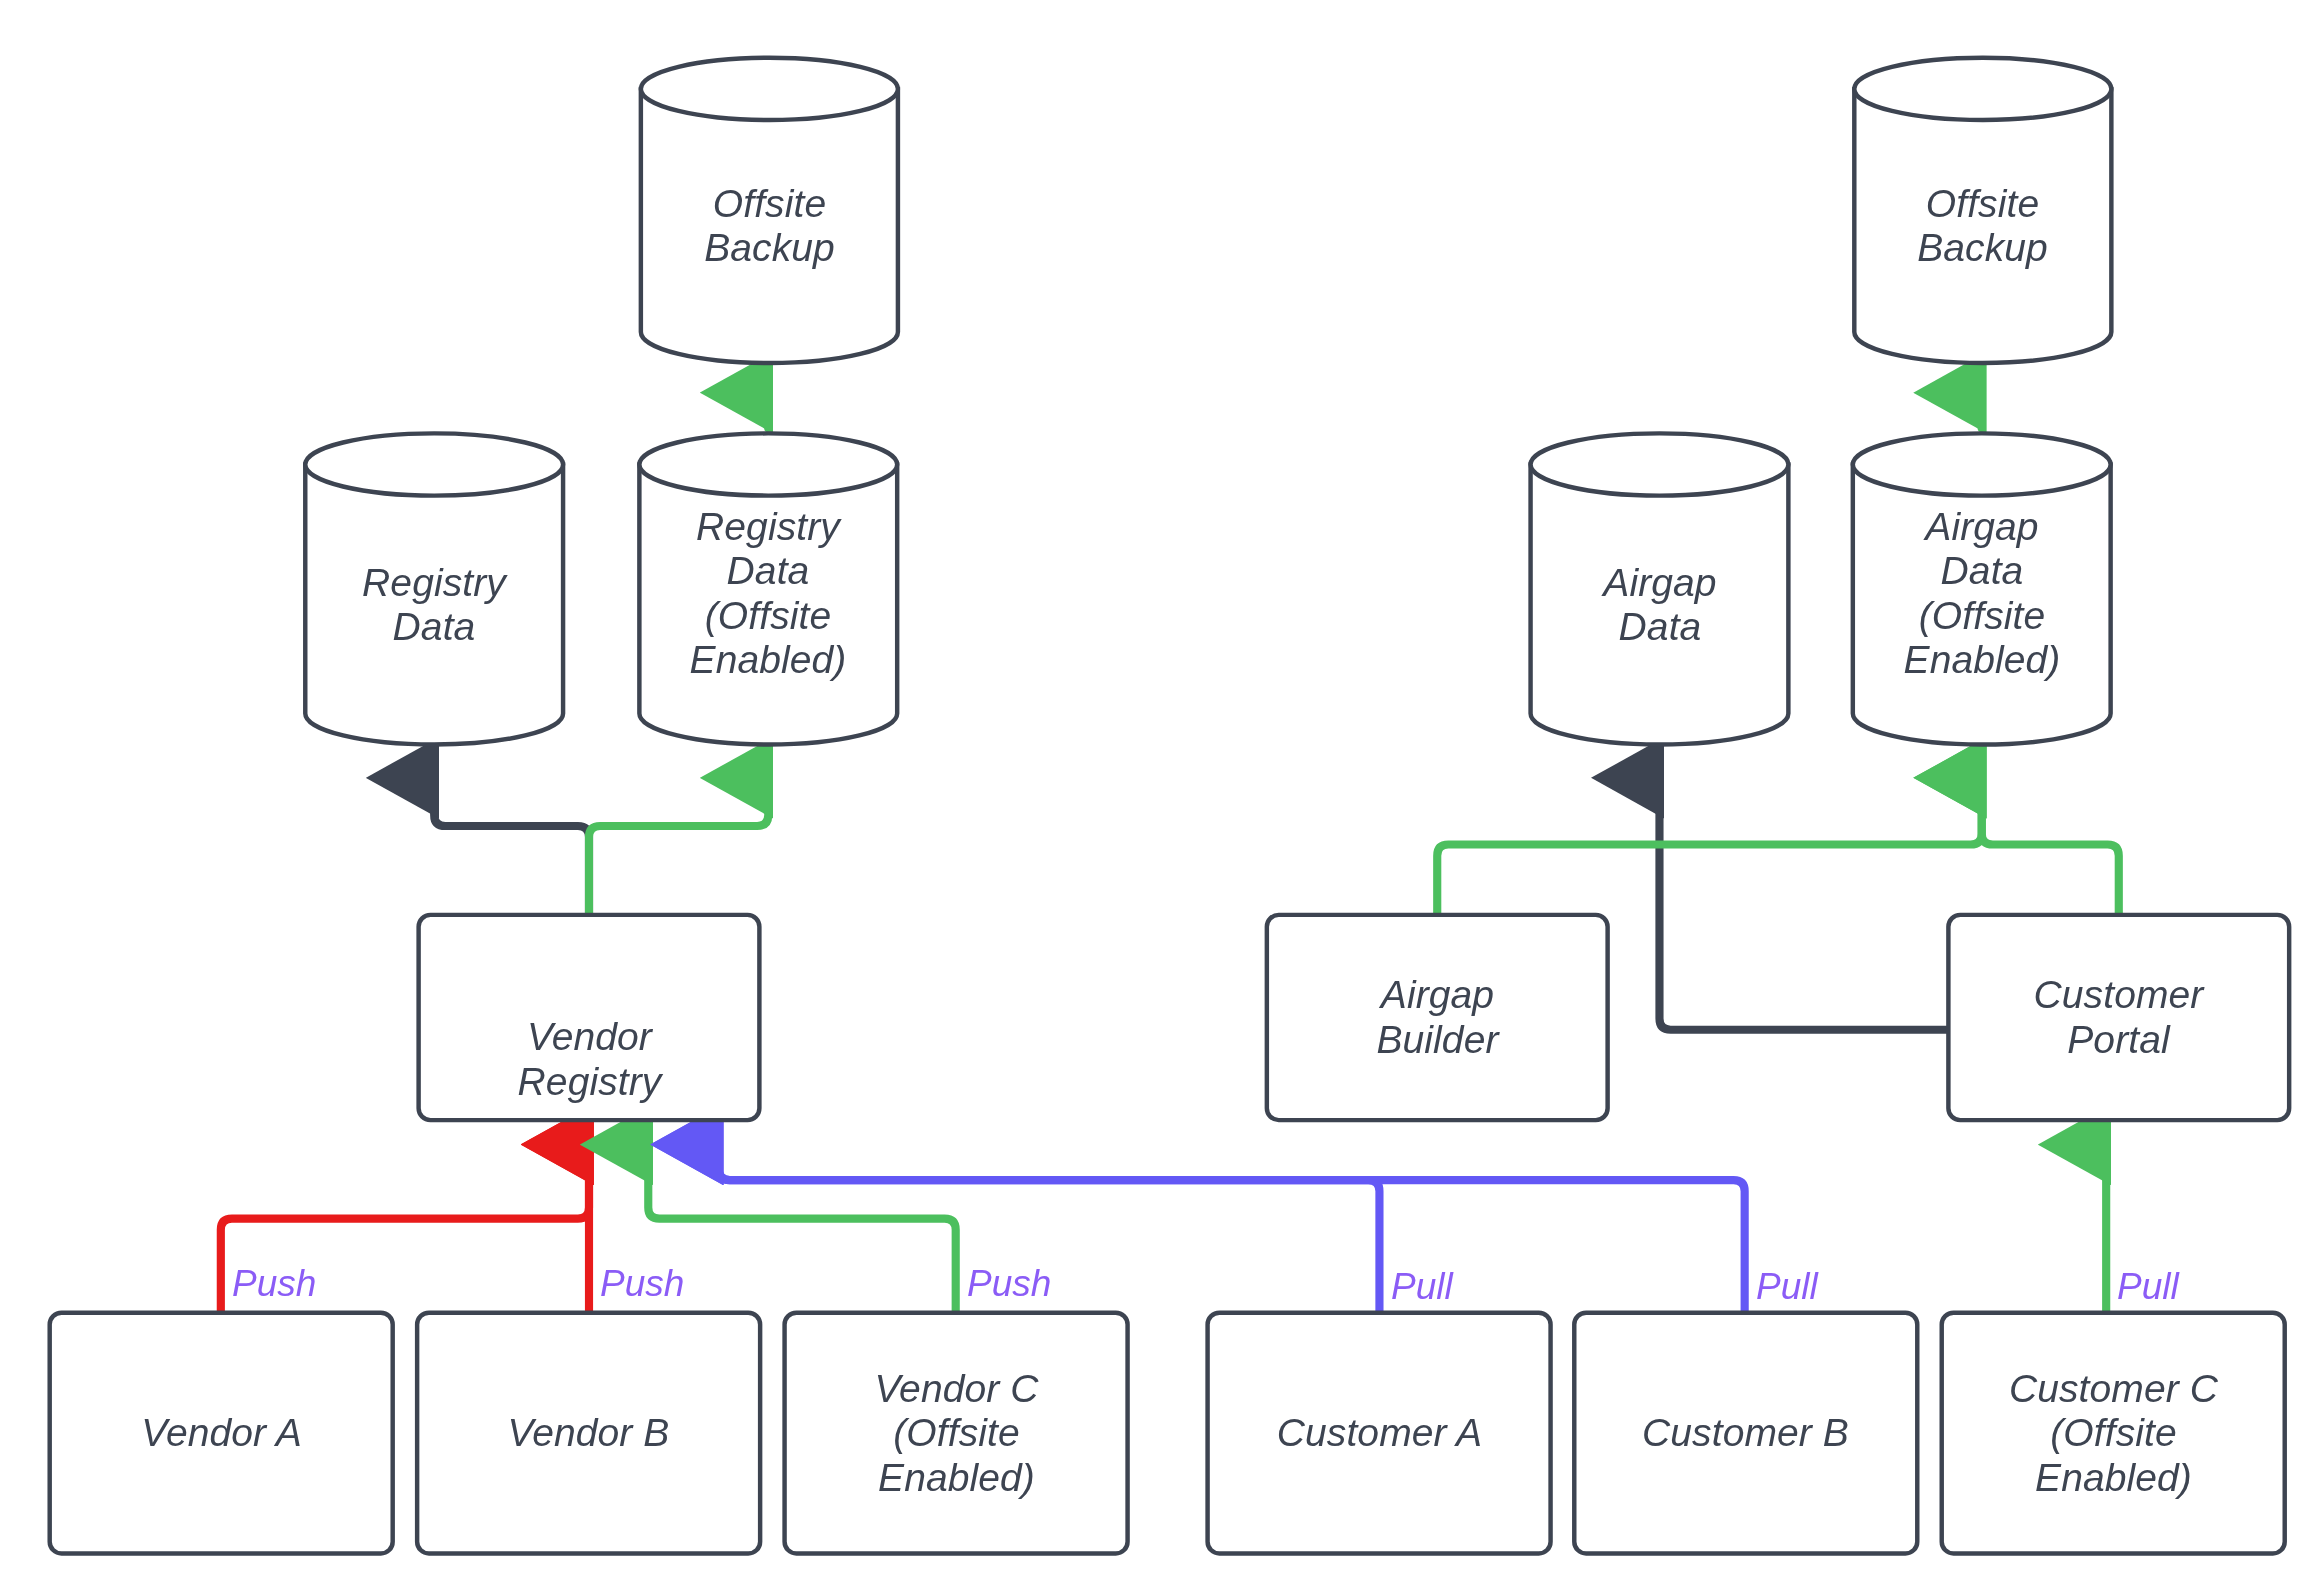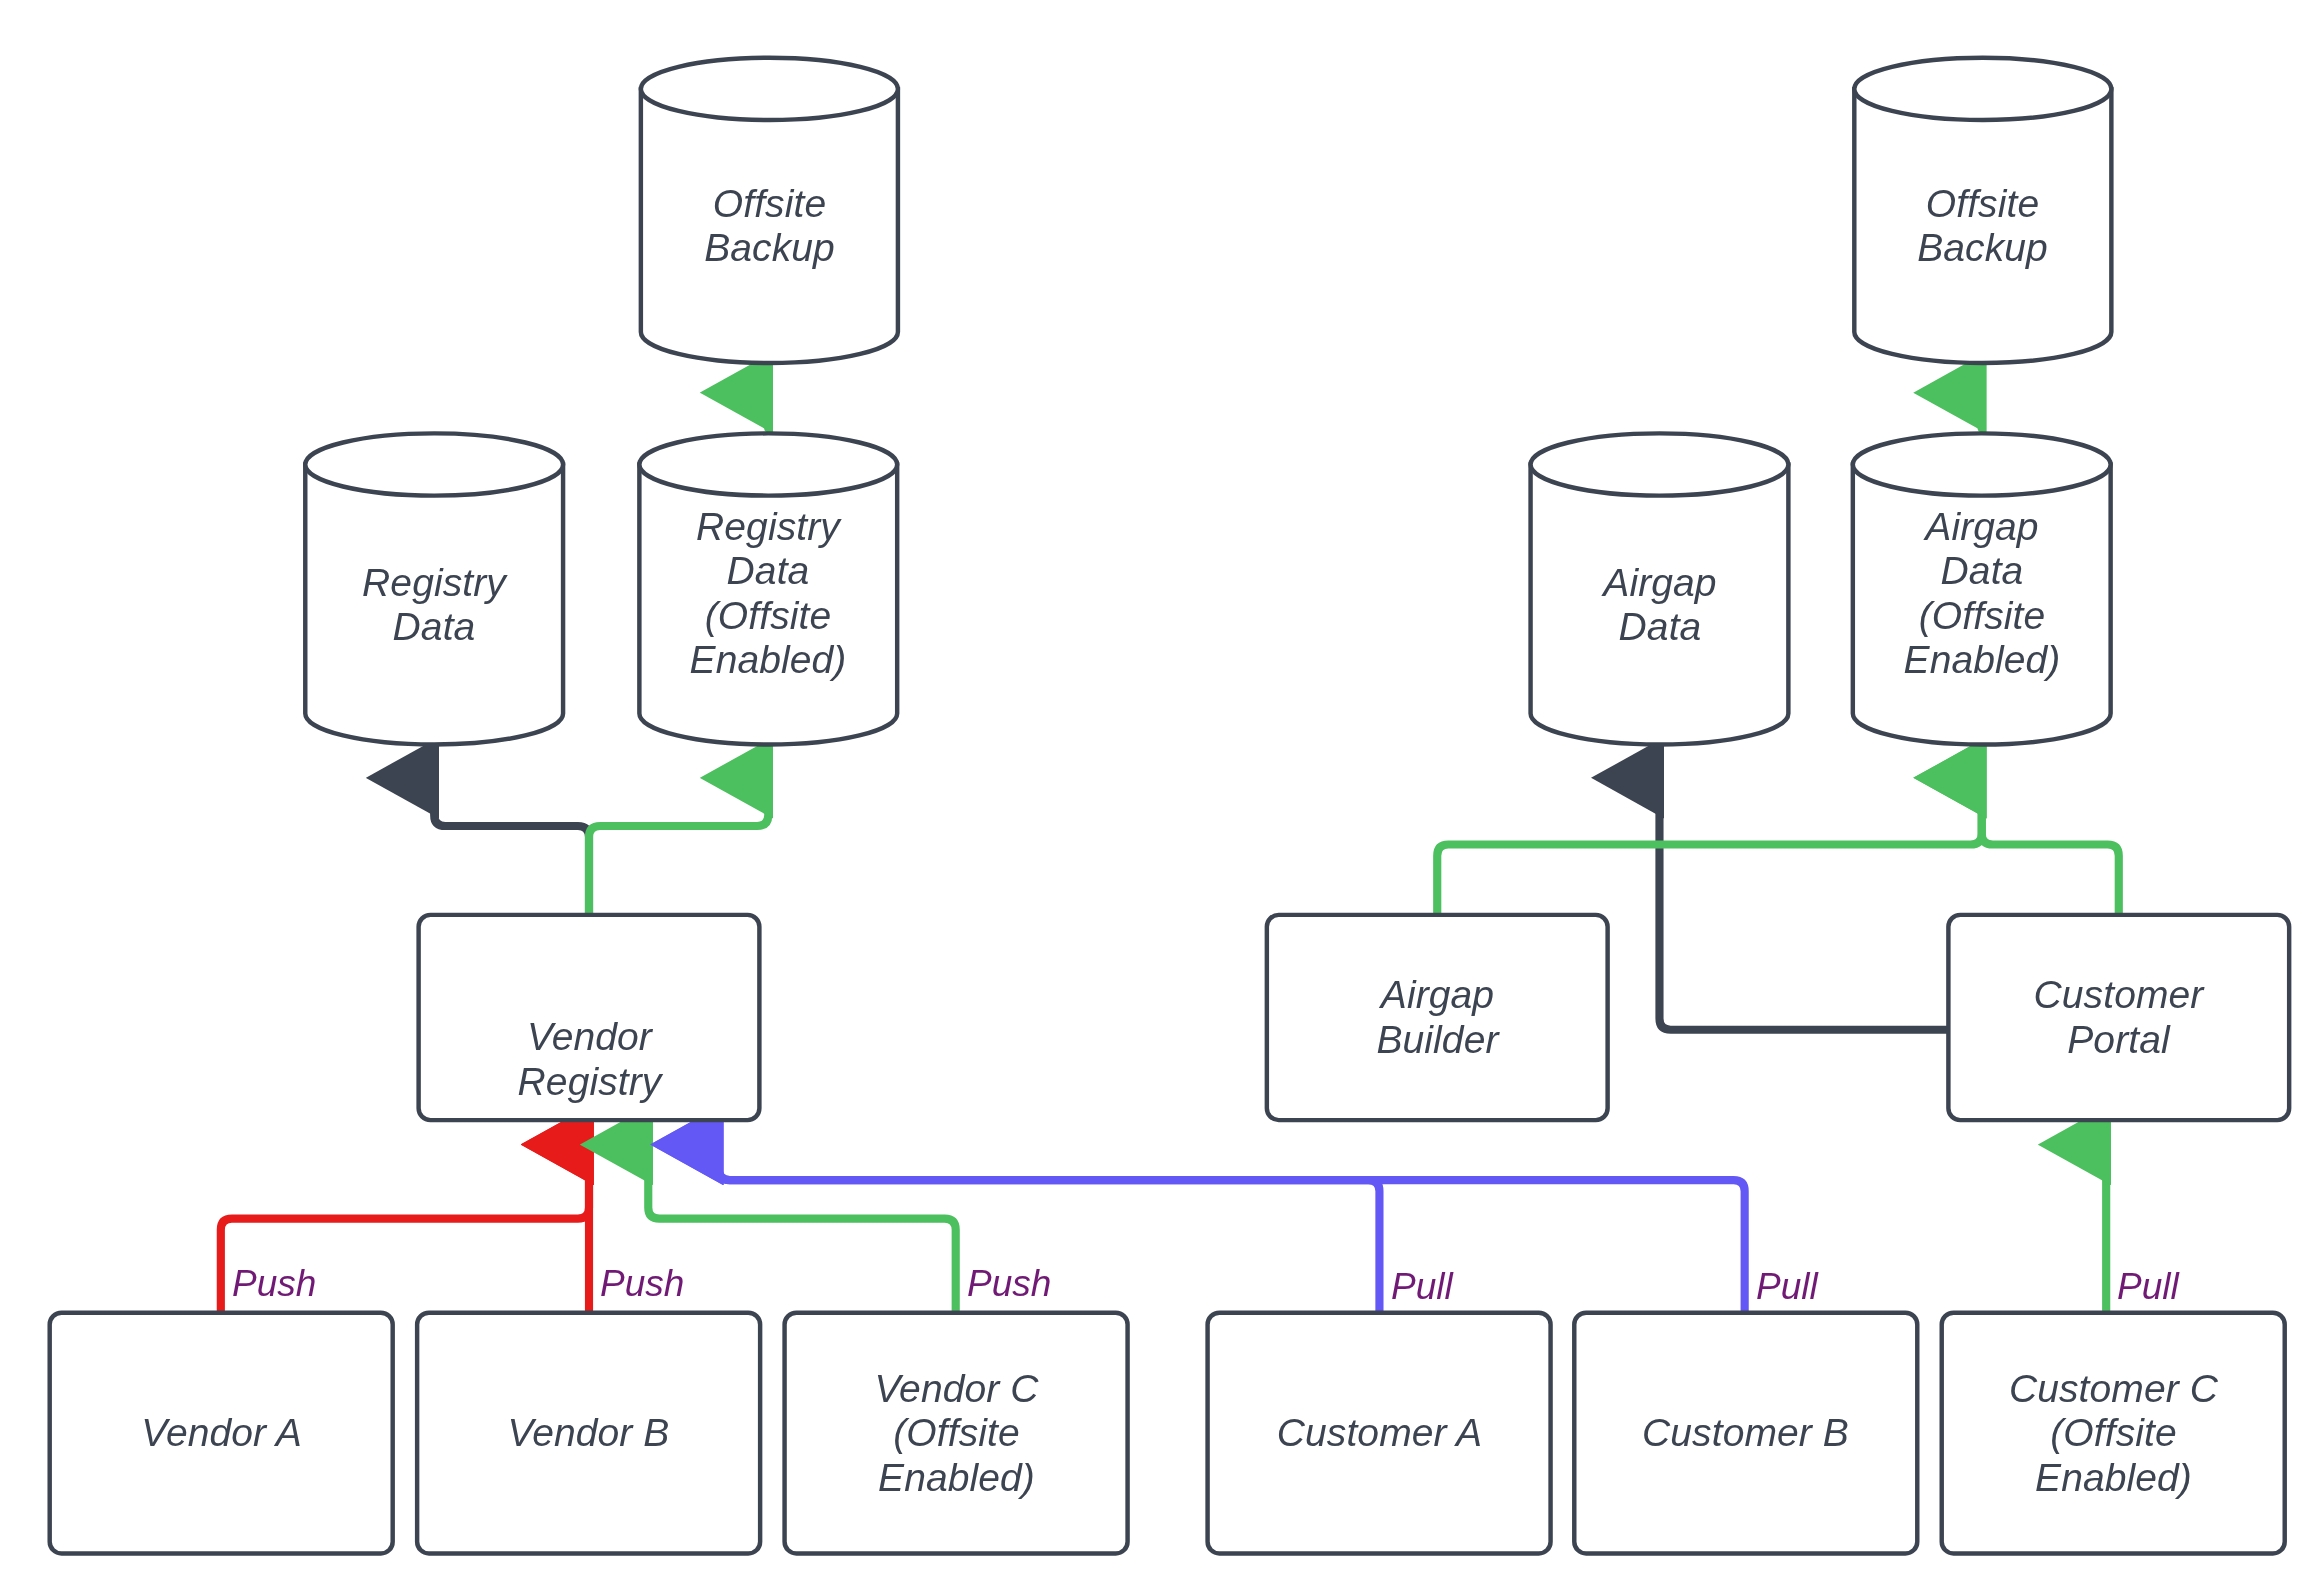--- a/index.html
+++ b/index.html
@@ -34,21 +34,21 @@
     color: #3D4451;
     font-family: "Liberation Sans", sans-serif;
     font-size: 39px;
     line-height: 1.13;
     white-space: pre-line;
     pointer-events: none;
     letter-spacing: 0.1px;
   }
   .edge-label {
     position: absolute;
-    color: #701a75;
+    color: #8b5cf6;
     font-family: "Liberation Sans", sans-serif;
     font-size: 37px;
     line-height: 1;
     white-space: nowrap;
   }
 </style>
 </head>
 <body>
 
 <div id="diagram-root">

